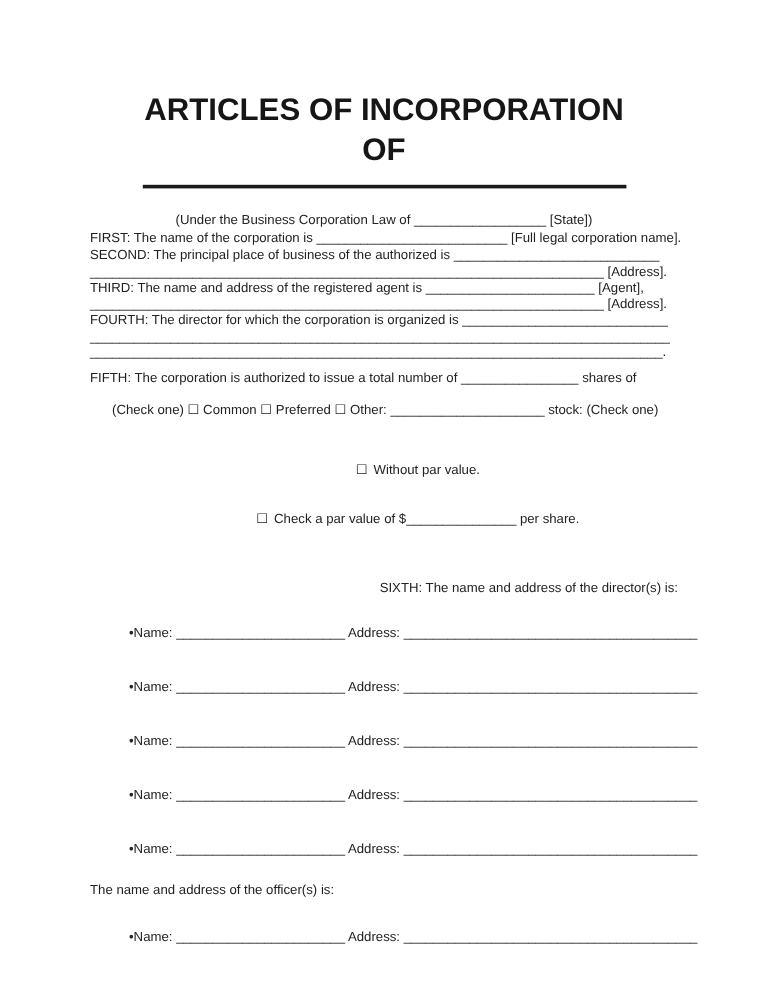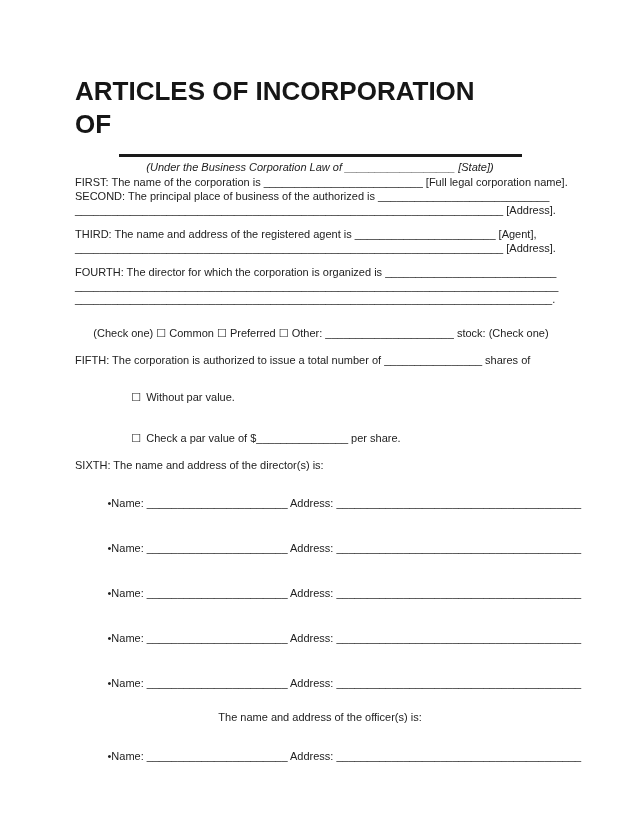--- a/index.html
+++ b/index.html
@@ -8,32 +8,32 @@
     width: 640px;
     height: 828px;
     background: #ffffff;
     box-sizing: border-box;
     padding: 75px 75px 0 75px;
     font-family: "Liberation Sans", "DejaVu Sans", sans-serif;
     font-size: 11px;
     color: #222222;
     overflow: hidden;
   }
-  .title { font-weight: bold; font-size: 26px; line-height: 33px; color: #161616; }
+  .title { text-align: center; font-weight: bold; font-size: 26px; line-height: 33px; color: #161616; }
   .title-line { display: block; white-space: pre; }
   .name-rule { margin: 13px auto 0 auto; width: 403px; height: 0; border-bottom: 3px solid #1a1a1a; }
-  .subtitle { margin-top: 4px; text-align: center; white-space: pre; line-height: 13.5px; font-style: italic; }
+  .subtitle { margin-top: 21px; text-align: center; white-space: pre; line-height: 13.5px; }
   .line { line-height: 13.5px; white-space: pre; }
-  .mt5  { margin-top: 5px; text-align: center; }
+  .mt5  { margin-top: 5px; }
   .mt7  { margin-top: 7px; }
   .mt9  { margin-top: 9px; }
-  .mt10 { margin-top: 10px; }
-  .mt11 { margin-top: 11px; }
+  .mt10 { margin-top: 10px; text-align: center; }
+  .mt11 { }
   .mt13 { margin-top: 1px; }
-  .mt16 { margin-top: 0; }
+  .mt16 { margin-top: 30px; text-align: right; }
   .option-line { padding-left: 38px; line-height: 13.5px; white-space: pre; }
   .cb { margin-right: 5px; }
   .bullet-row { padding-left: 7px; line-height: 15px; white-space: pre; text-align: right; }
   .bullet { display: inline-block; width: 11px; }
 </style>
 </head>
 <body>
 
 <div class="page">
 
@@ -60,24 +60,24 @@
     <div class="line">______________________________________________________________________ [Address].</div>
   </div>
 
   <div class="para mt11">
     <div class="line">FOURTH: The director for which the corporation is organized is ____________________________</div>
     <div class="line">_______________________________________________________________________________</div>
     <div class="line">______________________________________________________________________________.</div>
   </div>
 
   <div class="para mt7">
+    <div class="line">FIFTH: The corporation is authorized to issue a total number of ________________ shares of</div>
     <div class="line">
       <span>(Check one) </span><span>☐</span><span> Common </span><span>☐</span><span> Preferred </span><span>☐</span><span> Other: _____________________ stock: (Check one)</span>
     </div>
-    <div class="line">FIFTH: The corporation is authorized to issue a total number of ________________ shares of</div>
   </div>
 
   <div class="options mt10">
     <div class="option-line">
       <span class="cb">☐</span><span>Without par value.</span>
     </div>
     <div class="option-line">
       <span class="cb">☐</span><span>Check a par value of $_______________ per share.</span>
     </div>
   </div>

